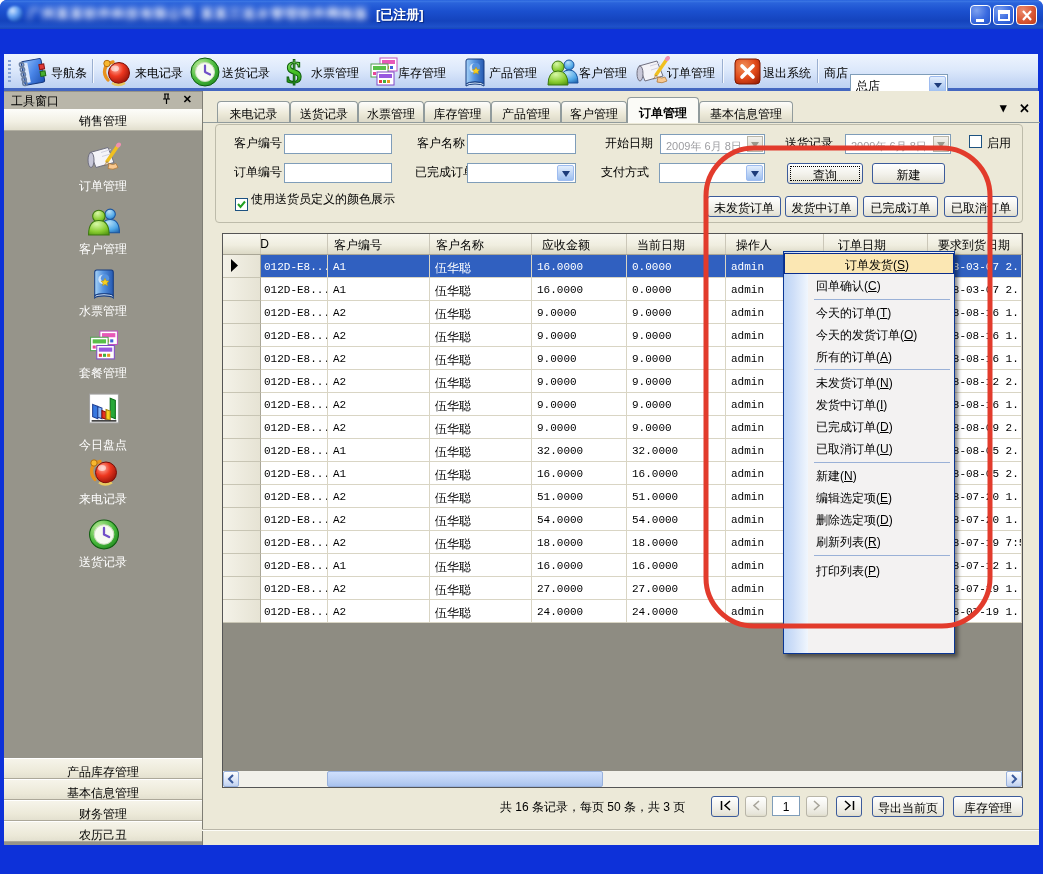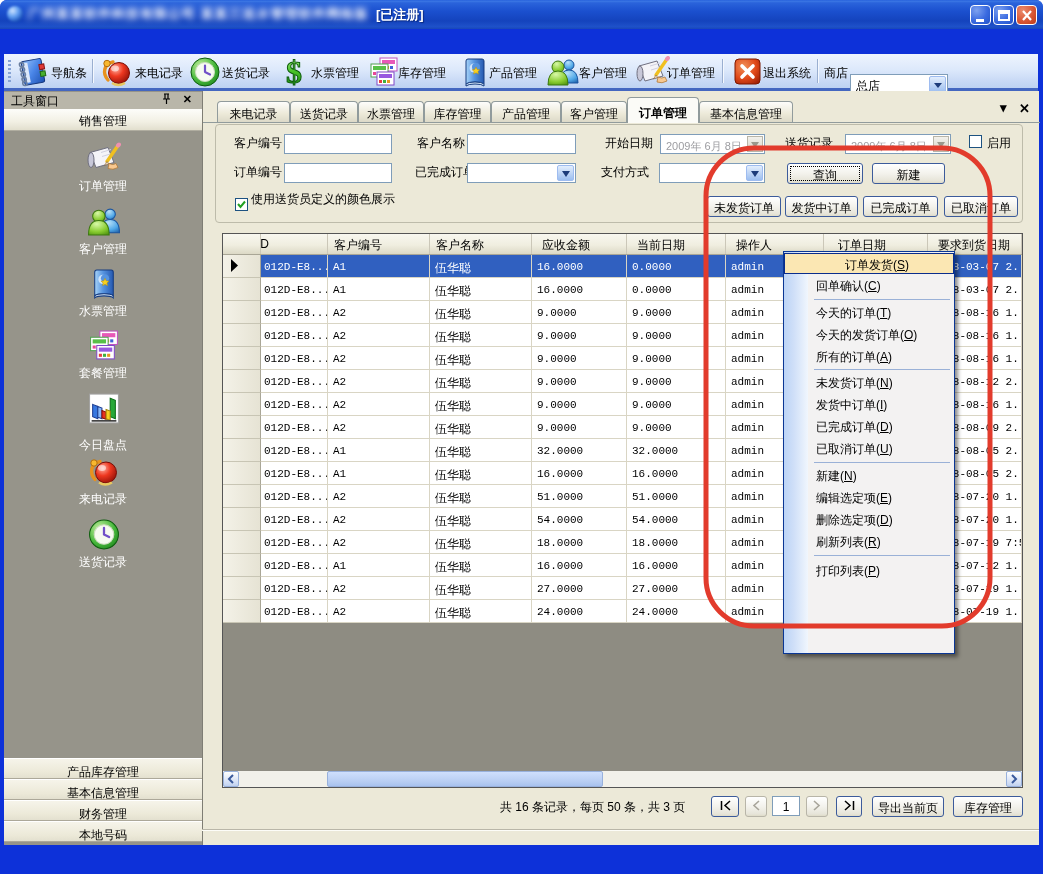--- a/index.html
+++ b/index.html
@@ -342,21 +342,21 @@
     <div class="sbitem" style="top:400px">来电记录</div>
     <svg class="sbico" style="top:427px" width="34" height="33" viewBox="0 0 32 32">
       <circle cx="16" cy="16" r="14" fill="url(#gclk)" stroke="#0d5c0d"></circle>
       <circle cx="16" cy="16" r="9.5" fill="#f6fbf0" stroke="#cddcc0"></circle>
       <path d="M16 16 L16 9.5 M16 16 L21 18.5" stroke="#7050c8" stroke-width="2.2" stroke-linecap="round"></path>
     </svg>
     <div class="sbitem" style="top:463px">送货记录</div>
     <div class="sbbtn" style="top:667px">产品库存管理</div>
     <div class="sbbtn" style="top:688px">基本信息管理</div>
     <div class="sbbtn" style="top:709px">财务管理</div>
-    <div class="sbbtn" style="top:730px">本地号码</div>
+    <div class="sbbtn" style="top:730px">农历己丑</div>
   </div>
   <div id="content">
     <div id="tabline"></div>
     <div class="tab" style="left:14px;width:73px">来电记录</div>
     <div class="tab" style="left:87px;width:68px">送货记录</div>
     <div class="tab" style="left:155px;width:66px">水票管理</div>
     <div class="tab" style="left:221px;width:67px">库存管理</div>
     <div class="tab" style="left:288px;width:70px">产品管理</div>
     <div class="tab" style="left:358px;width:66px">客户管理</div>
     <div class="tab" id="tabactive" style="left:424px;width:72px">订单管理</div>

